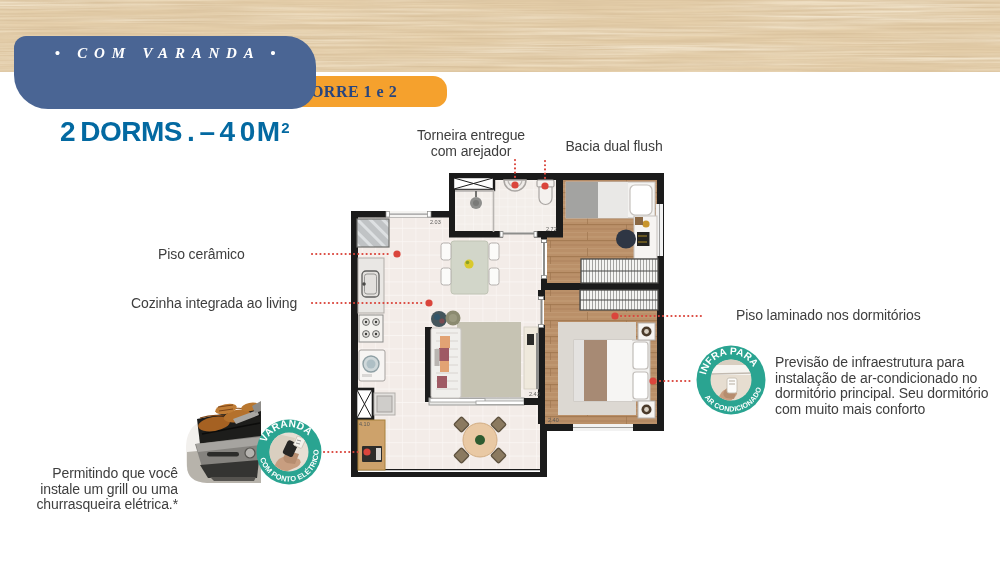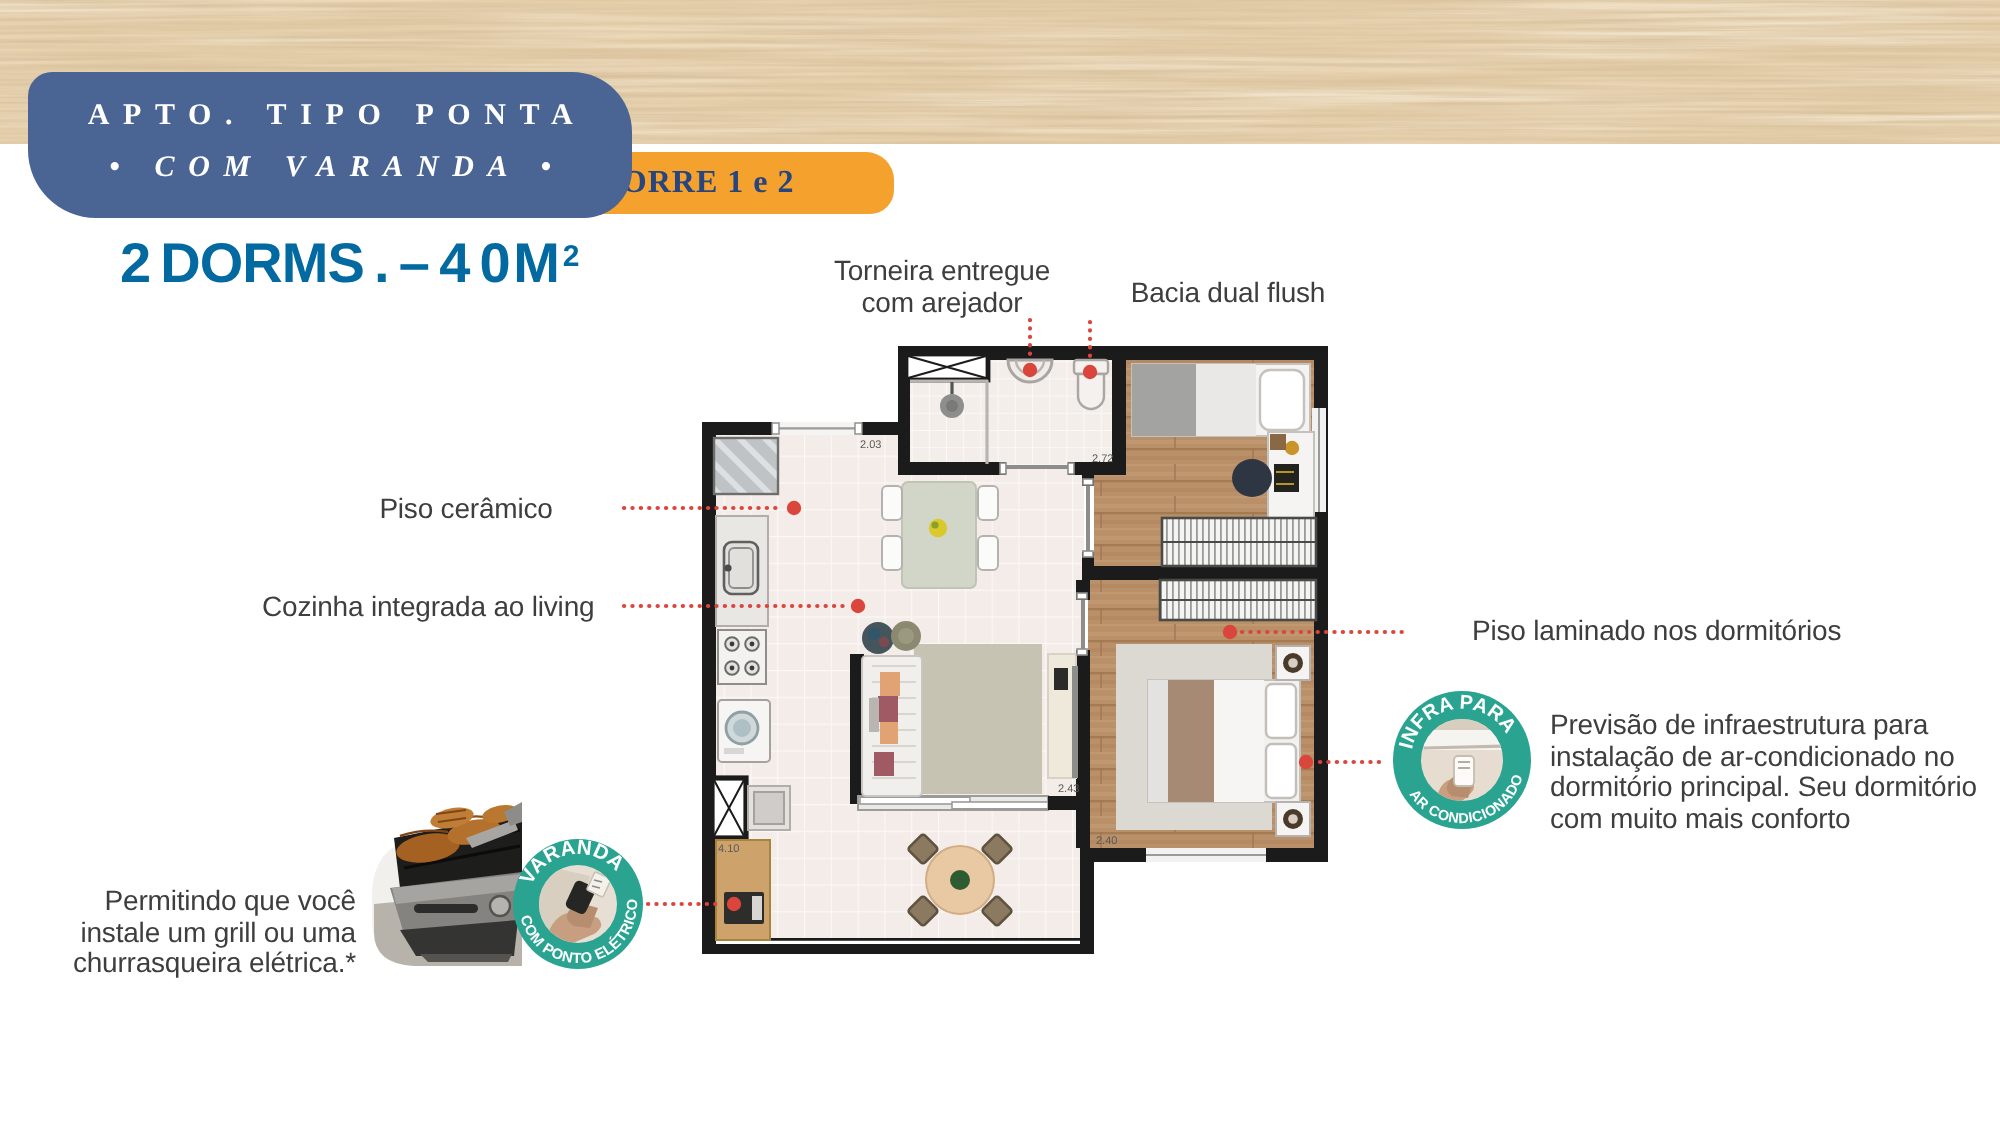--- a/index.html
+++ b/index.html
@@ -24,46 +24,45 @@
 </defs>
 <rect width="1000" height="72" fill="#e6d0ac"></rect>
 <rect width="1000" height="72" filter="url(#grain2)"></rect>
 <rect width="1000" height="72" filter="url(#grain1)"></rect>
 </svg>
 
 <div class="abs" style="left:14px;top:36px;width:302px;height:73px;background:#4a6594;
      border-radius:12px 30px 24px 34px;z-index:3;color:#ffffff;
      font-family:'Liberation Serif',serif;font-weight:bold;text-align:center;">
 
-  <div style="margin-top:14px;font-size:15px;letter-spacing:6.8px;padding-left:7px;">APTO. TIPO PONTA</div>
 
   <div style="margin-top:9px;font-size:15px;letter-spacing:6.8px;padding-left:7px;font-style:italic;">• COM VARANDA •</div>
 </div>
 
 <div class="abs" style="left:300px;top:76px;width:147px;height:31px;background:#f5a12d;
      border-radius:8px 14px 12px 2px;z-index:2;color:#27457e;
      font-family:'Liberation Serif',serif;font-weight:bold;font-size:16px;
      text-align:left;line-height:31px;letter-spacing:0.5px;">TORRE 1 e 2</div>
 
 <div class="abs" style="left:60px;top:116px;color:#0369a1;font-weight:bold;font-size:28px;
      letter-spacing:-0.5px;z-index:3;">2 DORMS . – 4 0 M <span style="font-size:15px;vertical-align:8px;">2</span></div>
 
 <div class="lbl" style="left:411px;top:128px;width:120px;text-align:center;">Torneira entregue<br>com arejador</div>
 
 <div class="lbl" style="left:564px;top:139px;width:100px;text-align:center;">Bacia dual flush</div>
 
-<div class="lbl" style="left:158px;top:247px;width:150px;text-align:center;">Piso cerâmico</div>
+<div class="lbl" style="left:158px;top:247px;width:150px;text-align:left;">Piso cerâmico</div>
 
 <div class="lbl" style="left:131px;top:296px;width:180px;">Cozinha integrada ao living</div>
 
 <div class="lbl" style="left:736px;top:308px;width:250px;">Piso laminado nos dormitórios</div>
 
 <div class="lbl" style="left:775px;top:355px;width:230px;">Previsão de infraestrutura para<br>instalação de ar‑condicionado no<br>dormitório principal. Seu dormitório<br>com muito mais conforto</div>
 
-<div class="lbl" style="left:30px;top:443px;width:148px;text-align:right;">Permitindo que você instale um grill ou uma churrasqueira elétrica.*</div>
+<div class="lbl" style="left:30px;top:466px;width:148px;text-align:right;">Permitindo que você instale um grill ou uma churrasqueira elétrica.*</div>
 
 <svg class="abs" style="left:0;top:0;z-index:2;" width="1000" height="562" viewBox="0 0 1000 562">
 <defs>
   <pattern id="tile" width="13.4" height="13.4" patternUnits="userSpaceOnUse">
     <rect width="13.4" height="13.4" fill="#f3ece8"></rect>
     <path d="M0 0H13.4M0 0V13.4" stroke="#fbf8f6" stroke-width="1.2" fill="none"></path>
   </pattern>
   <pattern id="wood" width="76" height="16" patternUnits="userSpaceOnUse">
     <rect width="76" height="16" fill="#ba9069"></rect>
     <rect y="0" width="76" height="1.2" fill="#a57b53"></rect>

